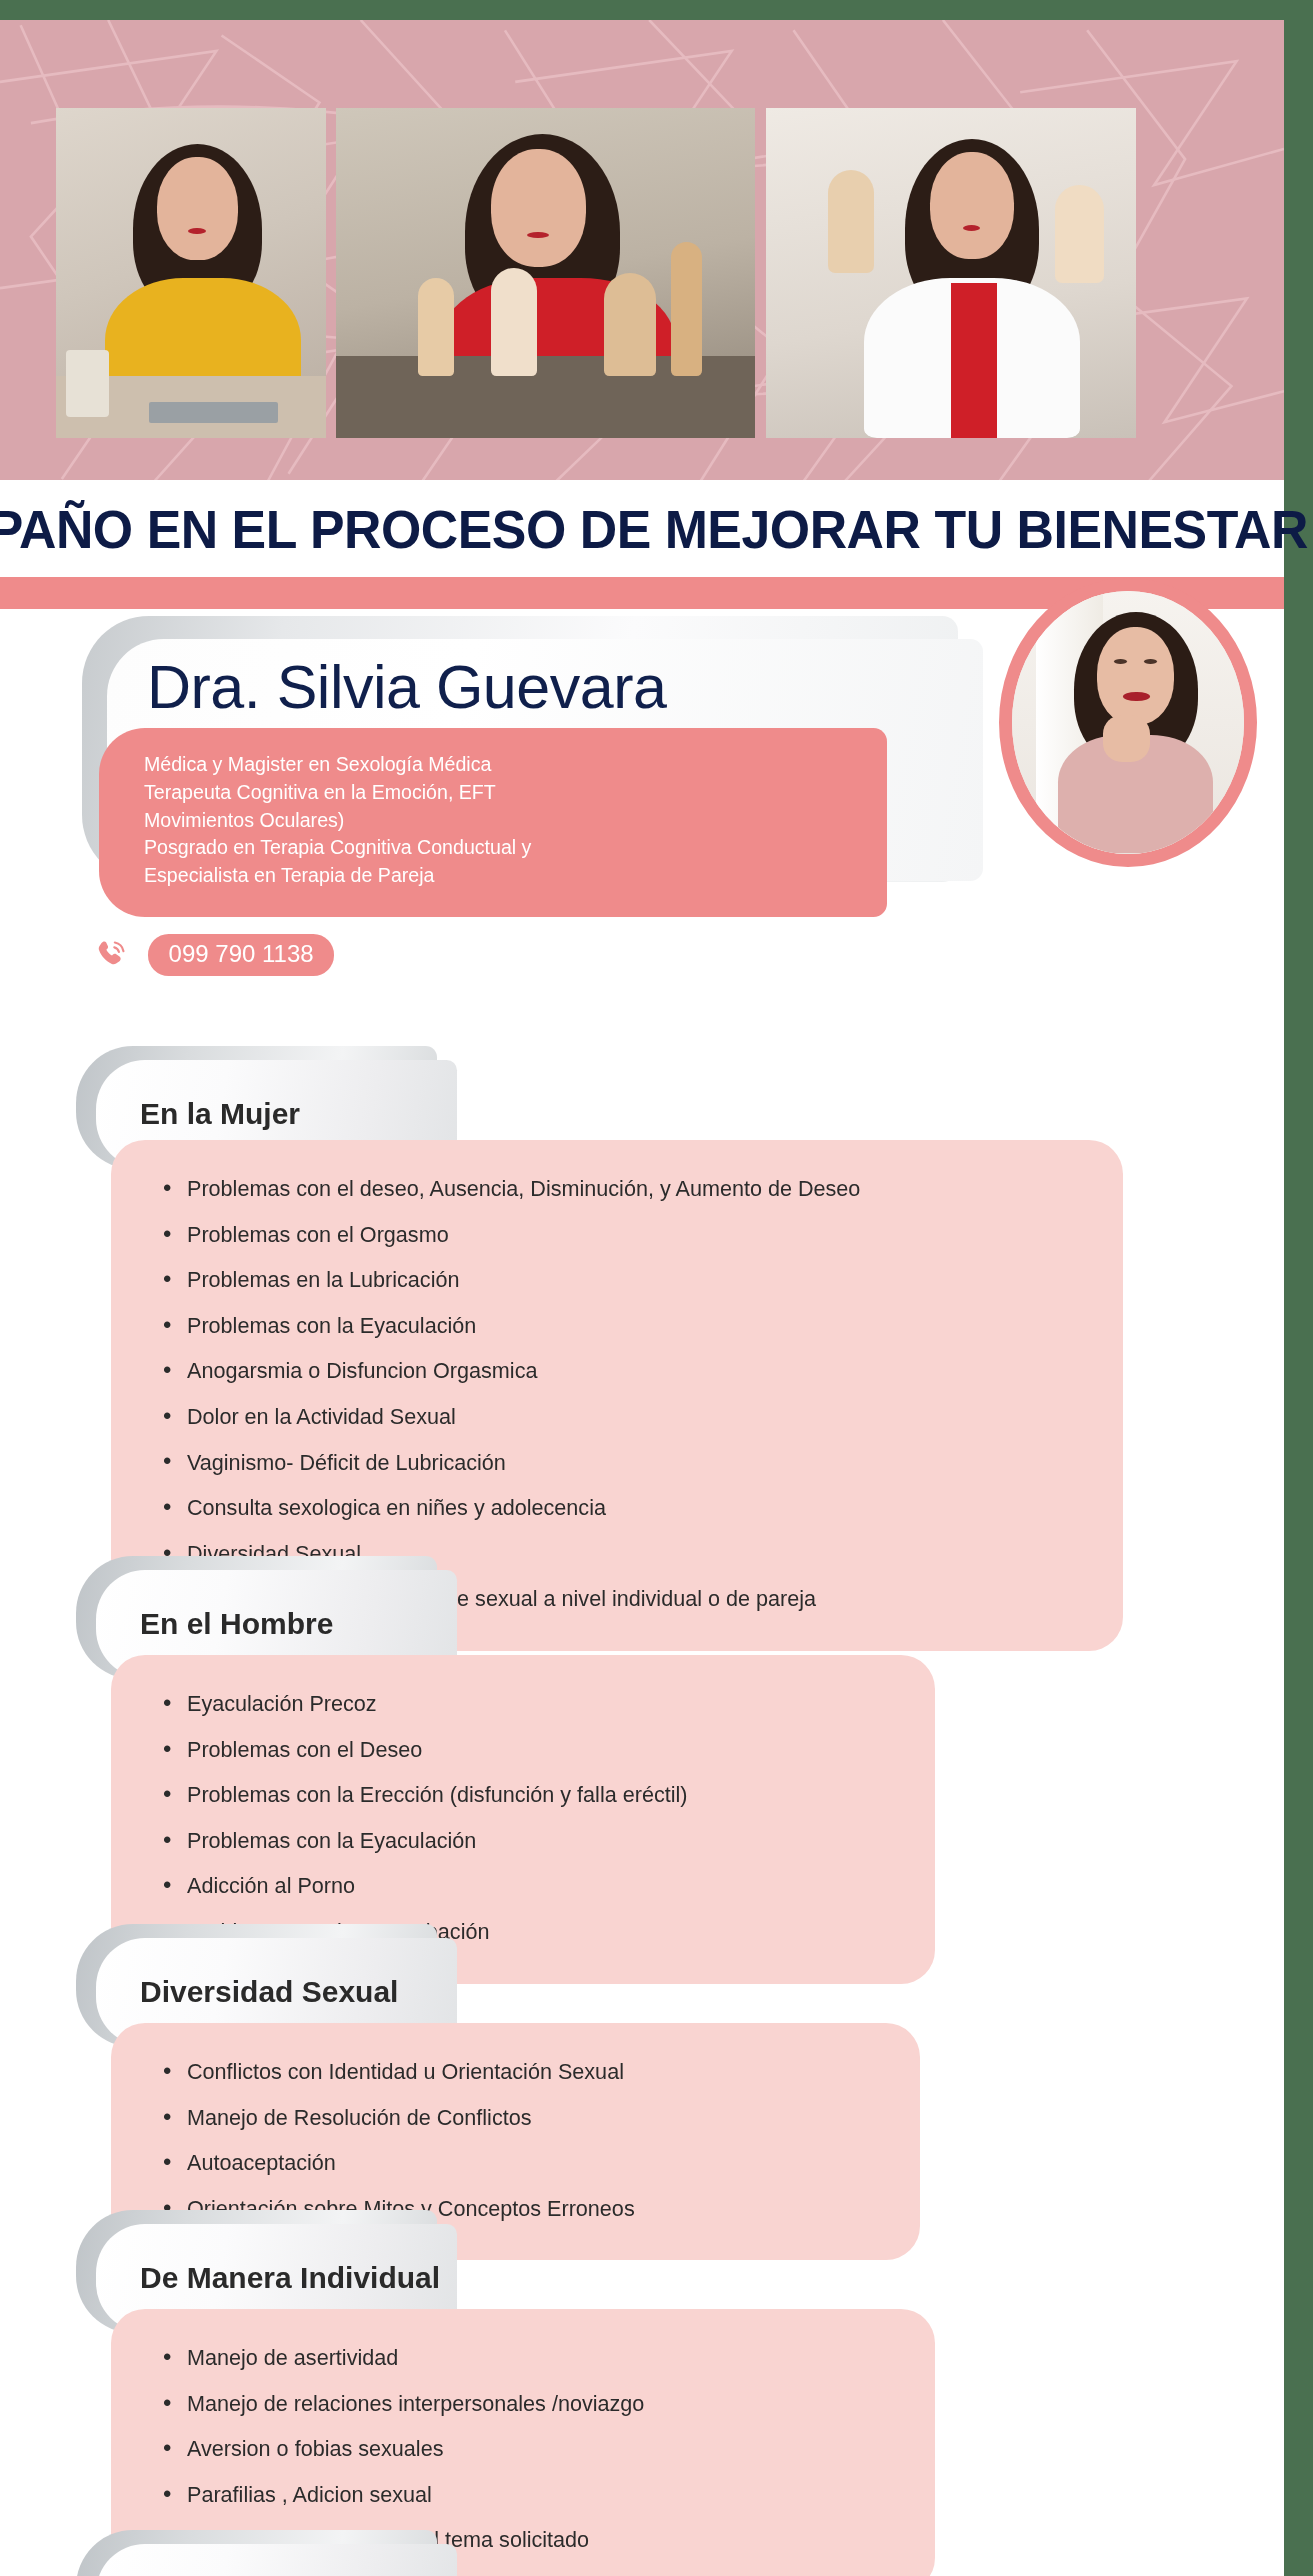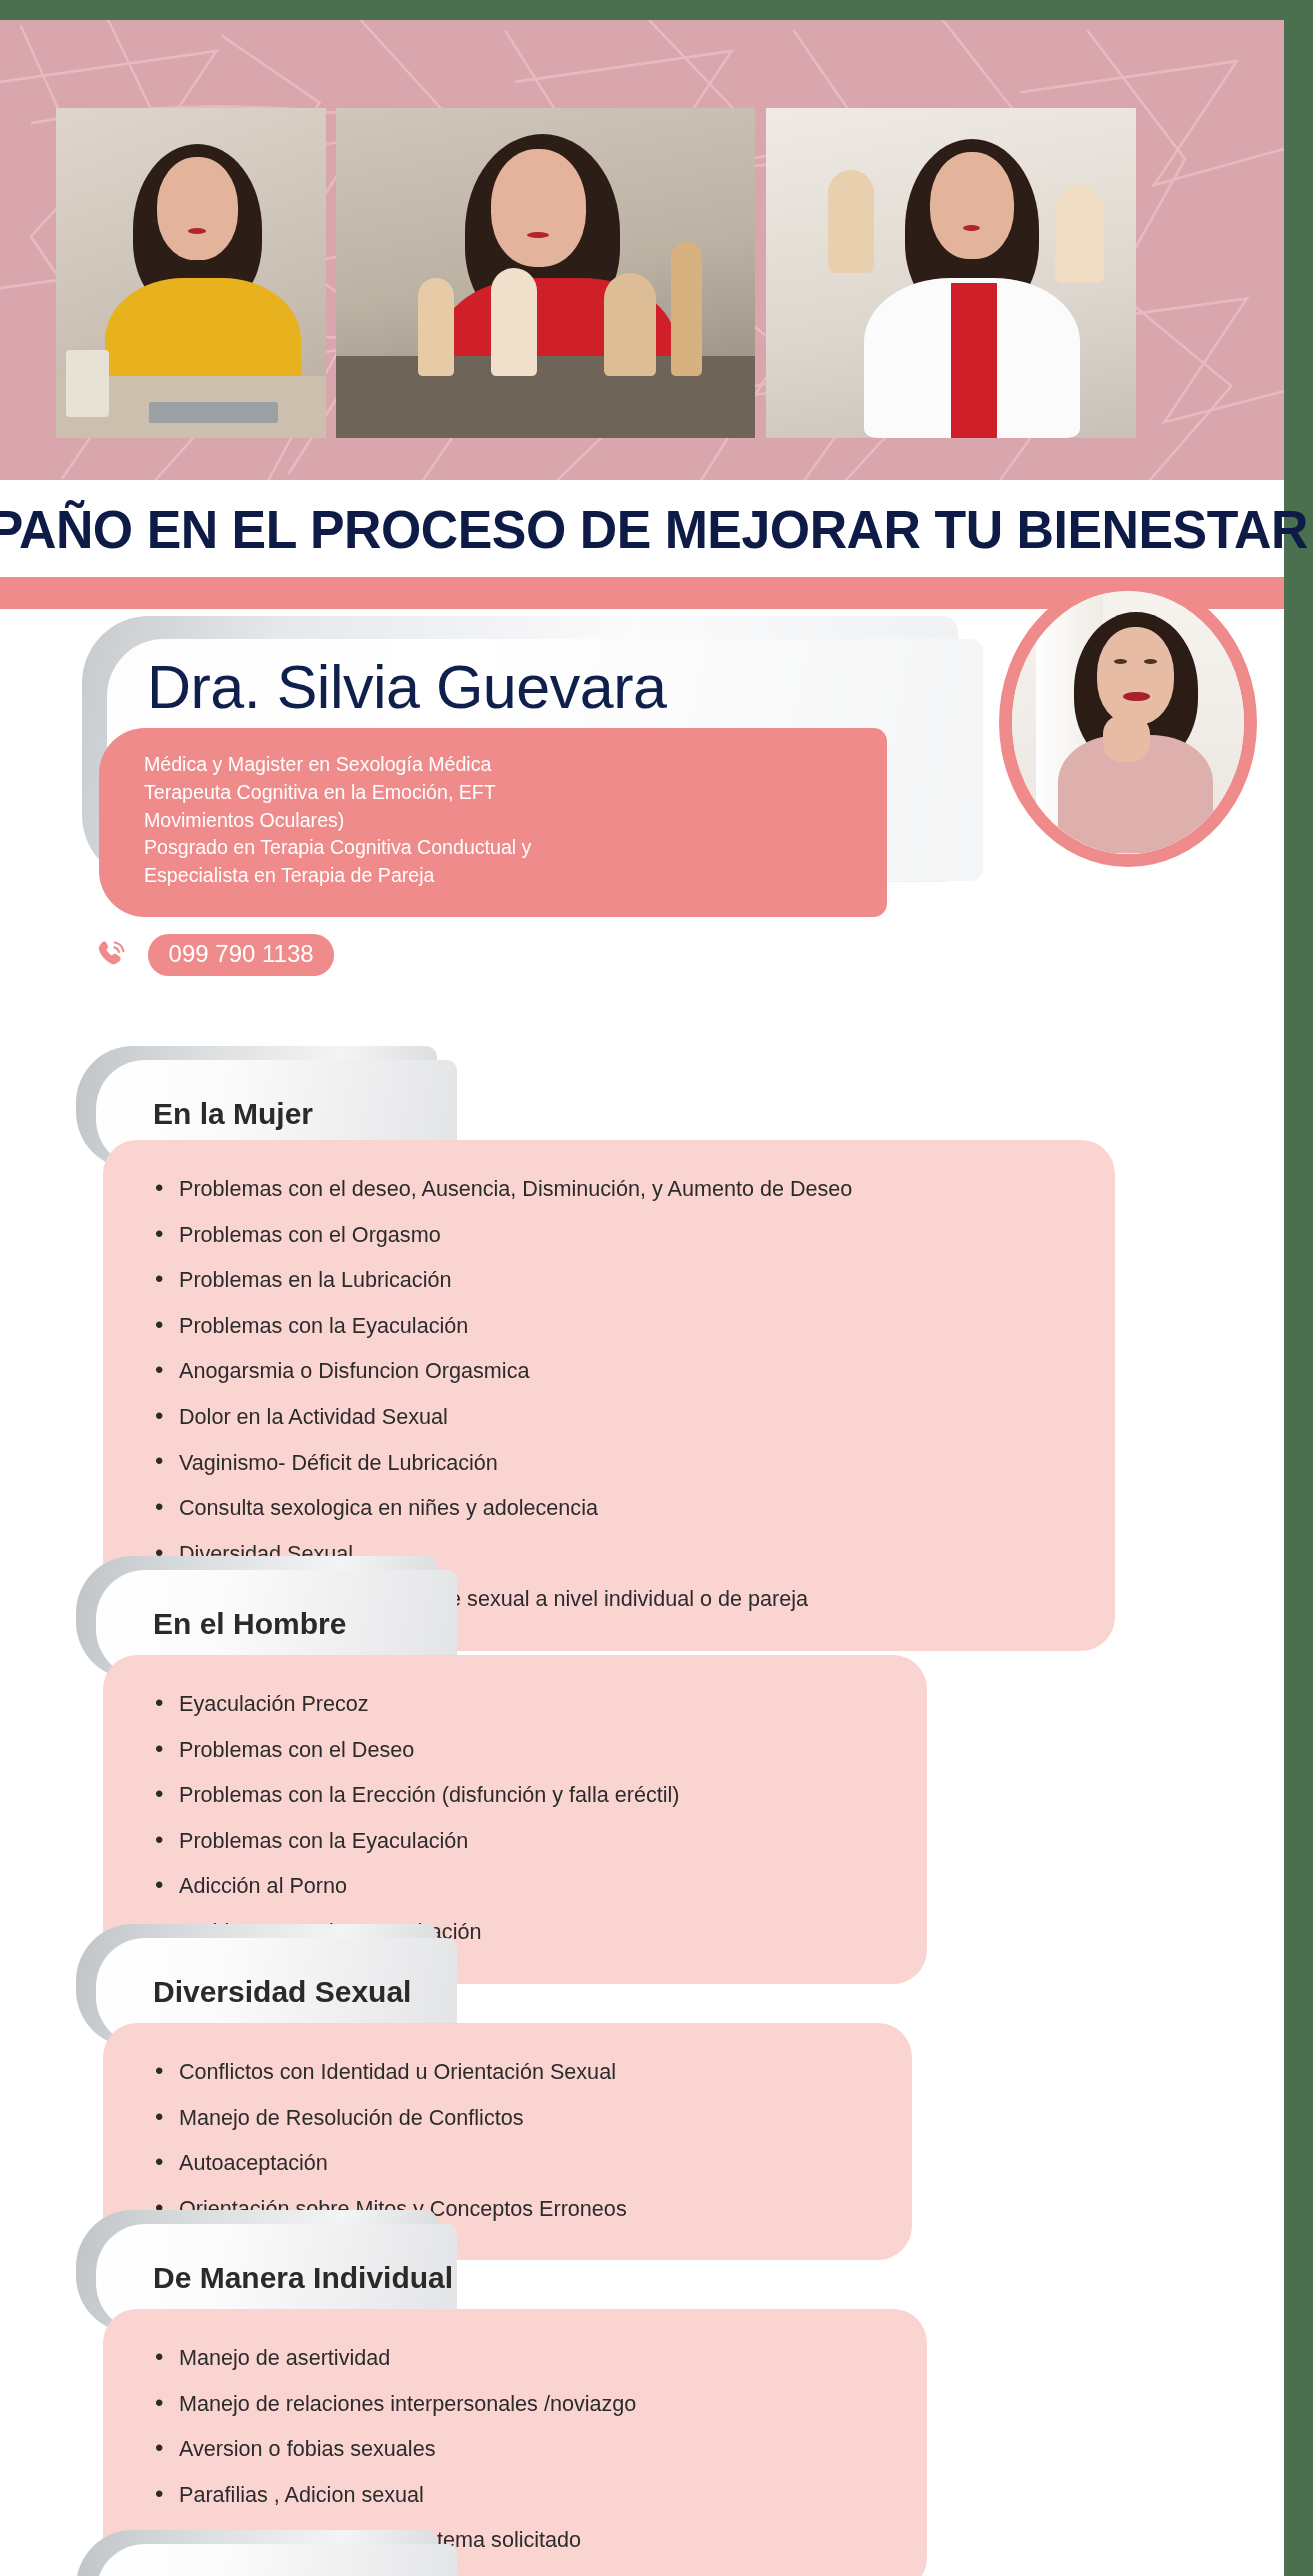--- a/index.html
+++ b/index.html
@@ -203,30 +203,30 @@
     left: 96px;
     top: 14.4px;
     width: 361px;
     height: 108px;
     border-radius: 49px 10.3px 10.3px 49px;
     background: linear-gradient(100deg,#ffffff 0%,#fbfbfc 35%,#ededef 75%,#e2e4e6 100%);
     display: flex;
     align-items: center;
   }
   .sec-head-label {
-    margin-left: 57px;
+    margin-left: 44px;
     font-family: "Liberation Sans Narrow", "Liberation Sans", sans-serif;
     font-weight: 700;
     font-size: 30px;
     color: #2a2a2a;
     white-space: nowrap;
   }
   .sec-body {
     position: absolute;
-    left: 103px;
+    left: 111px;
     border-radius: 34px;
     background: #f9d4d1;
     padding: 38px 36px 41px 49px;
   }
   .sec-body ul { list-style: none; }
   .sec-body li {
     position: relative;
     font-size: 21.6px;
     line-height: 1.0;
     color: #2b2b2b;

